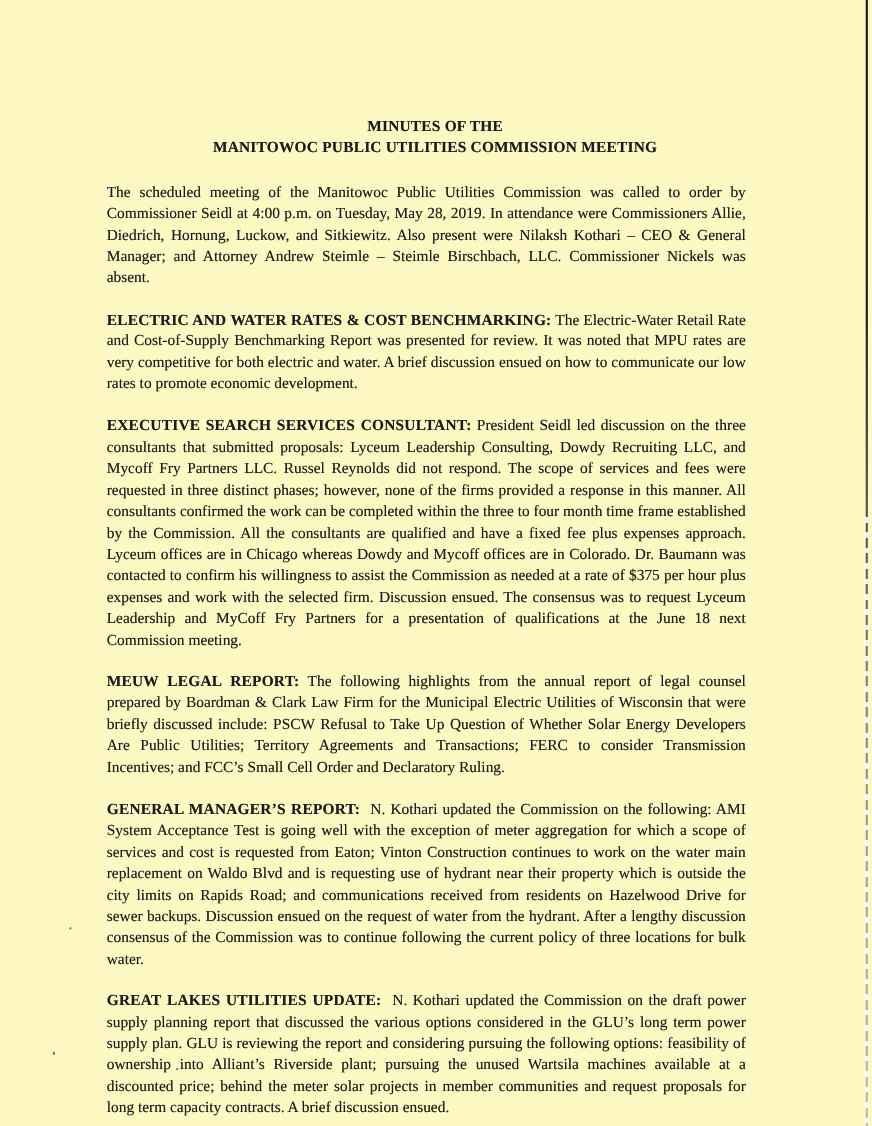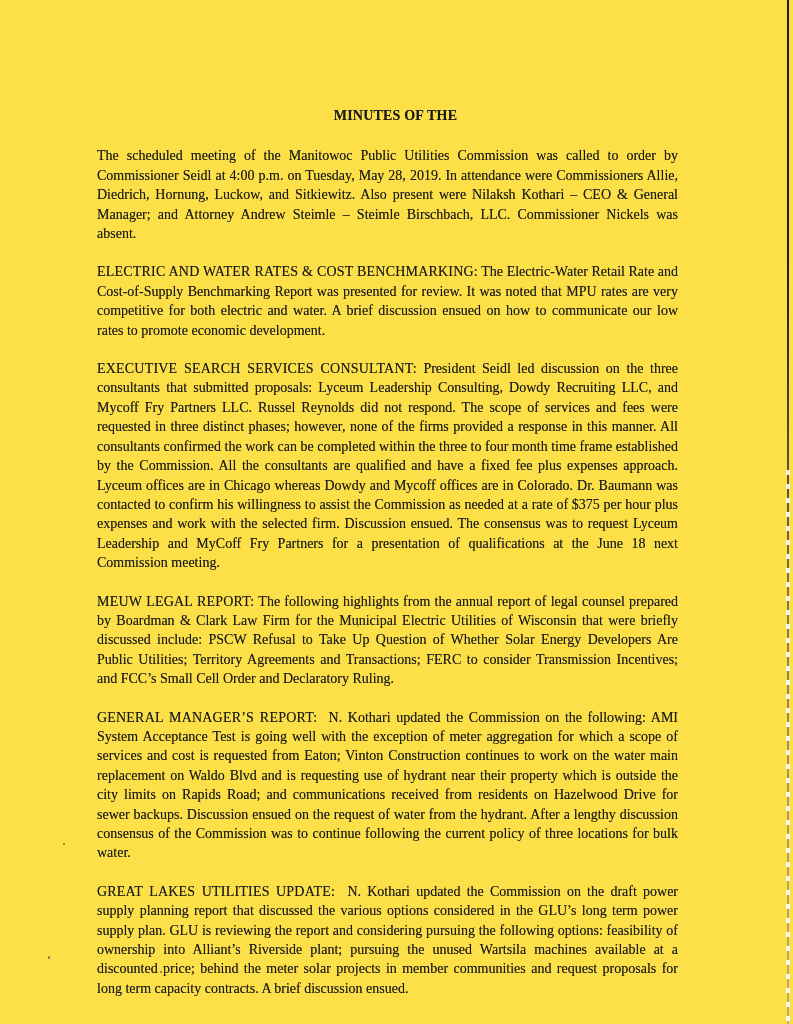--- a/index.html
+++ b/index.html
@@ -10,21 +10,21 @@
   body {
     width: 793px;
     height: 1024px;
     position: relative;
     overflow: hidden;
     font-family: "Liberation Serif", "DejaVu Serif", serif;
   }
   .page {
     position: absolute;
     inset: 0;
-    background: #fde047;
+    background: #fef9c3;
   }
   .content {
     position: absolute;
     left: 97px;
     top: 106px;
     width: 597px;
     color: #1b1b1b;
     font-size: 14px;
     line-height: 19.4px;
     text-shadow: 0 0 0.5px rgba(25,25,25,0.55);
@@ -33,21 +33,21 @@
     text-align: center;
     font-weight: bold;
     margin-bottom: 21px;
     letter-spacing: 0.2px;
   }
   .para {
     margin: 0 16px 19px 0;
     text-align: justify;
   }
   .para .head {
-    font-weight: normal;
+    font-weight: bold;
     letter-spacing: 0.2px;
   }
   
   .scan-line {
     position: absolute;
     top: 0;
     right: 4px;
     width: 2px;
     height: 100%;
     background: linear-gradient(to bottom,
@@ -82,20 +82,21 @@
 </style>
 </head>
 <body>
 
 <div class="page">
 
   <div class="content">
 
     <div class="title-block">
       <div>MINUTES OF THE</div>
+      <div>MANITOWOC PUBLIC UTILITIES COMMISSION MEETING</div>
     </div>
 
     <p class="para"><span>The scheduled meeting of the Manitowoc Public Utilities Commission was called to order by Commissioner Seidl at 4:00 p.m. on Tuesday, May 28, 2019. In attendance were Commissioners Allie, Diedrich, Hornung, Luckow, and Sitkiewitz. Also present were Nilaksh Kothari – CEO &amp; General Manager; and Attorney Andrew Steimle – Steimle Birschbach, LLC. Commissioner Nickels was absent.</span></p>
 
     <p class="para"><b class="head">ELECTRIC AND WATER RATES &amp; COST BENCHMARKING:</b> <span>The Electric-Water Retail Rate and Cost-of-Supply Benchmarking Report was presented for review. It was noted that MPU rates are very competitive for both electric and water. A brief discussion ensued on how to communicate our low rates to promote economic development.</span></p>
 
     <p class="para"><b class="head">EXECUTIVE SEARCH SERVICES CONSULTANT:</b> <span>President Seidl led discussion on the three consultants that submitted proposals: Lyceum Leadership Consulting, Dowdy Recruiting LLC, and Mycoff Fry Partners LLC. Russel Reynolds did not respond. The scope of services and fees were requested in three distinct phases; however, none of the firms provided a response in this manner. All consultants confirmed the work can be completed within the three to four month time frame established by the Commission. All the consultants are qualified and have a fixed fee plus expenses approach. Lyceum offices are in Chicago whereas Dowdy and Mycoff offices are in Colorado. Dr. Baumann was contacted to confirm his willingness to assist the Commission as needed at a rate of $375 per hour plus expenses and work with the selected firm. Discussion ensued. The consensus was to request Lyceum Leadership and MyCoff Fry Partners for a presentation of qualifications at the June 18 next Commission meeting.</span></p>
 
     <p class="para"><b class="head">MEUW LEGAL REPORT:</b> <span>The following highlights from the annual report of legal counsel prepared by Boardman &amp; Clark Law Firm for the Municipal Electric Utilities of Wisconsin that were briefly discussed include: PSCW Refusal to Take Up Question of Whether Solar Energy Developers Are Public Utilities; Territory Agreements and Transactions; FERC to consider Transmission Incentives; and FCC’s Small Cell Order and Declaratory Ruling.</span></p>
 

